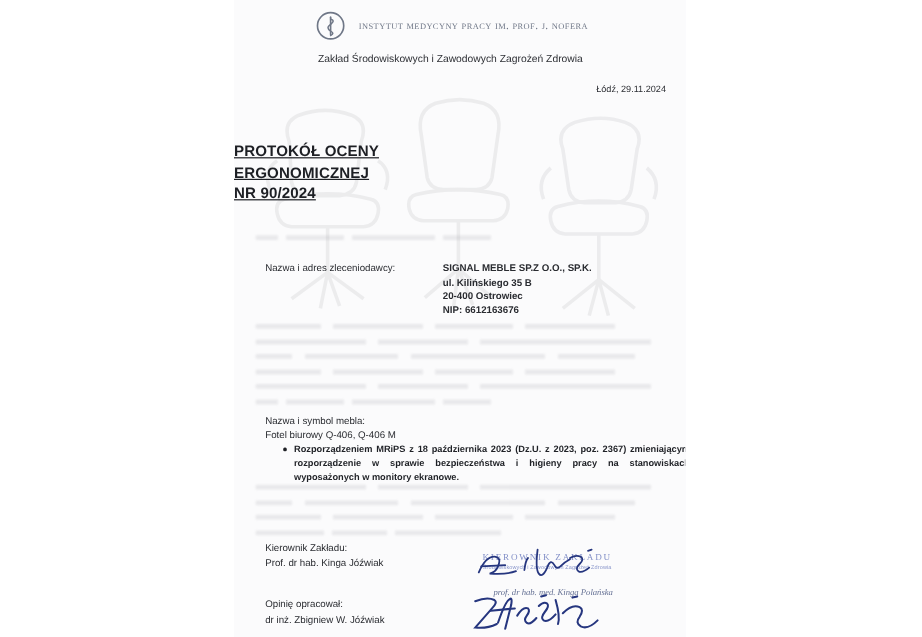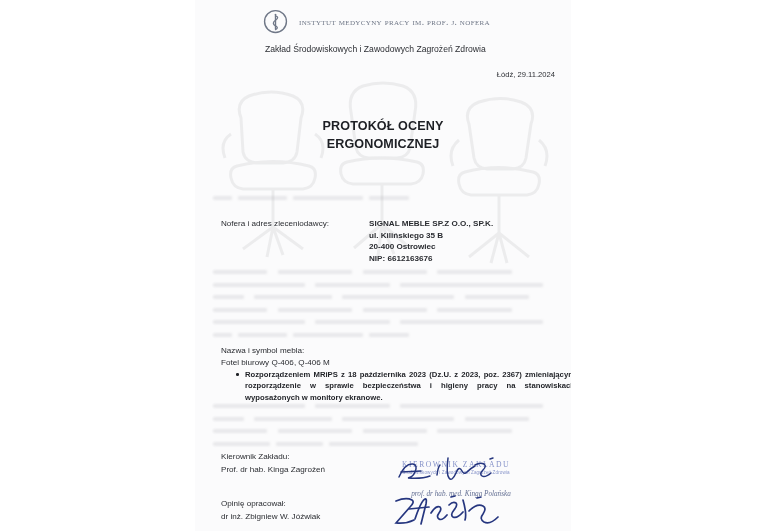--- a/index.html
+++ b/index.html
@@ -148,26 +148,26 @@
     color: #2d2f34;
     white-space: nowrap;
   }
 
   
   .doc-title {
     position: absolute;
     left: 0;
     top: 118px;
     width: 376px;
-    text-align: center;
     font-size: 12.6px;
     font-weight: bold;
     color: #1d1f24;
     line-height: 17.5px;
     letter-spacing: 0.1px;
+    text-decoration: underline;
   }
 
   
   .field-row {
     position: absolute;
     display: flex;
     font-size: 8.1px;
     color: #2a2c31;
   }
   .field-label {
@@ -344,44 +344,45 @@
         <div class="institute-name">Instytut Medycyny Pracy im. prof. J. Nofera</div>
       </div>
 
       <div class="department">Zakład Środowiskowych i Zawodowych Zagrożeń Zdrowia</div>
 
       <div class="place-date">Łódź, 29.11.2024</div>
 
       <div class="doc-title">
         <div>PROTOKÓŁ OCENY</div>
         <div>ERGONOMICZNEJ</div>
+        <div>NR 90/2024</div>
       </div>
 
       <div class="field-row" id="client-row">
-        <div class="field-label">Nofera i adres zleceniodawcy:</div>
+        <div class="field-label">Nazwa i adres zleceniodawcy:</div>
         <div class="field-value-block">
           <div>SIGNAL MEBLE SP.Z O.O., SP.K.</div>
           <div>ul. Kilińskiego 35 B</div>
           <div>20-400 Ostrowiec</div>
           <div>NIP: 6612163676</div>
         </div>
       </div>
 
       <div class="stacked-field" id="furniture-block">
         <div>Nazwa i symbol mebla:</div>
         <div class="sf-value">Fotel biurowy Q-406, Q-406 M</div>
       </div>
 
       <ul class="bullet-list">
         <li>Rozporządzeniem MRiPS z 18 października 2023 (Dz.U. z 2023, poz. 2367) zmieniającym rozporządzenie w sprawie bezpieczeństwa i higieny pracy na stanowiskach wyposażonych w monitory ekranowe.</li>
       </ul>
 
       <div class="sign-block" id="head-sign">
         <div>Kierownik Zakładu:</div>
-        <div>Prof. dr hab. Kinga Zagrożeń</div>
+        <div>Prof. dr hab. Kinga Jóźwiak</div>
       </div>
 
       <div class="sign-block" id="author-sign">
         <div>Opinię opracował:</div>
         <div>dr inż. Zbigniew W. Jóźwiak</div>
       </div>
 
       <div class="stamp">
         <div class="stamp-line1">KIEROWNIK ZAKŁADU</div>
         <div class="stamp-line2">Środowiskowych i Zawodowych Zagrożeń Zdrowia</div>

